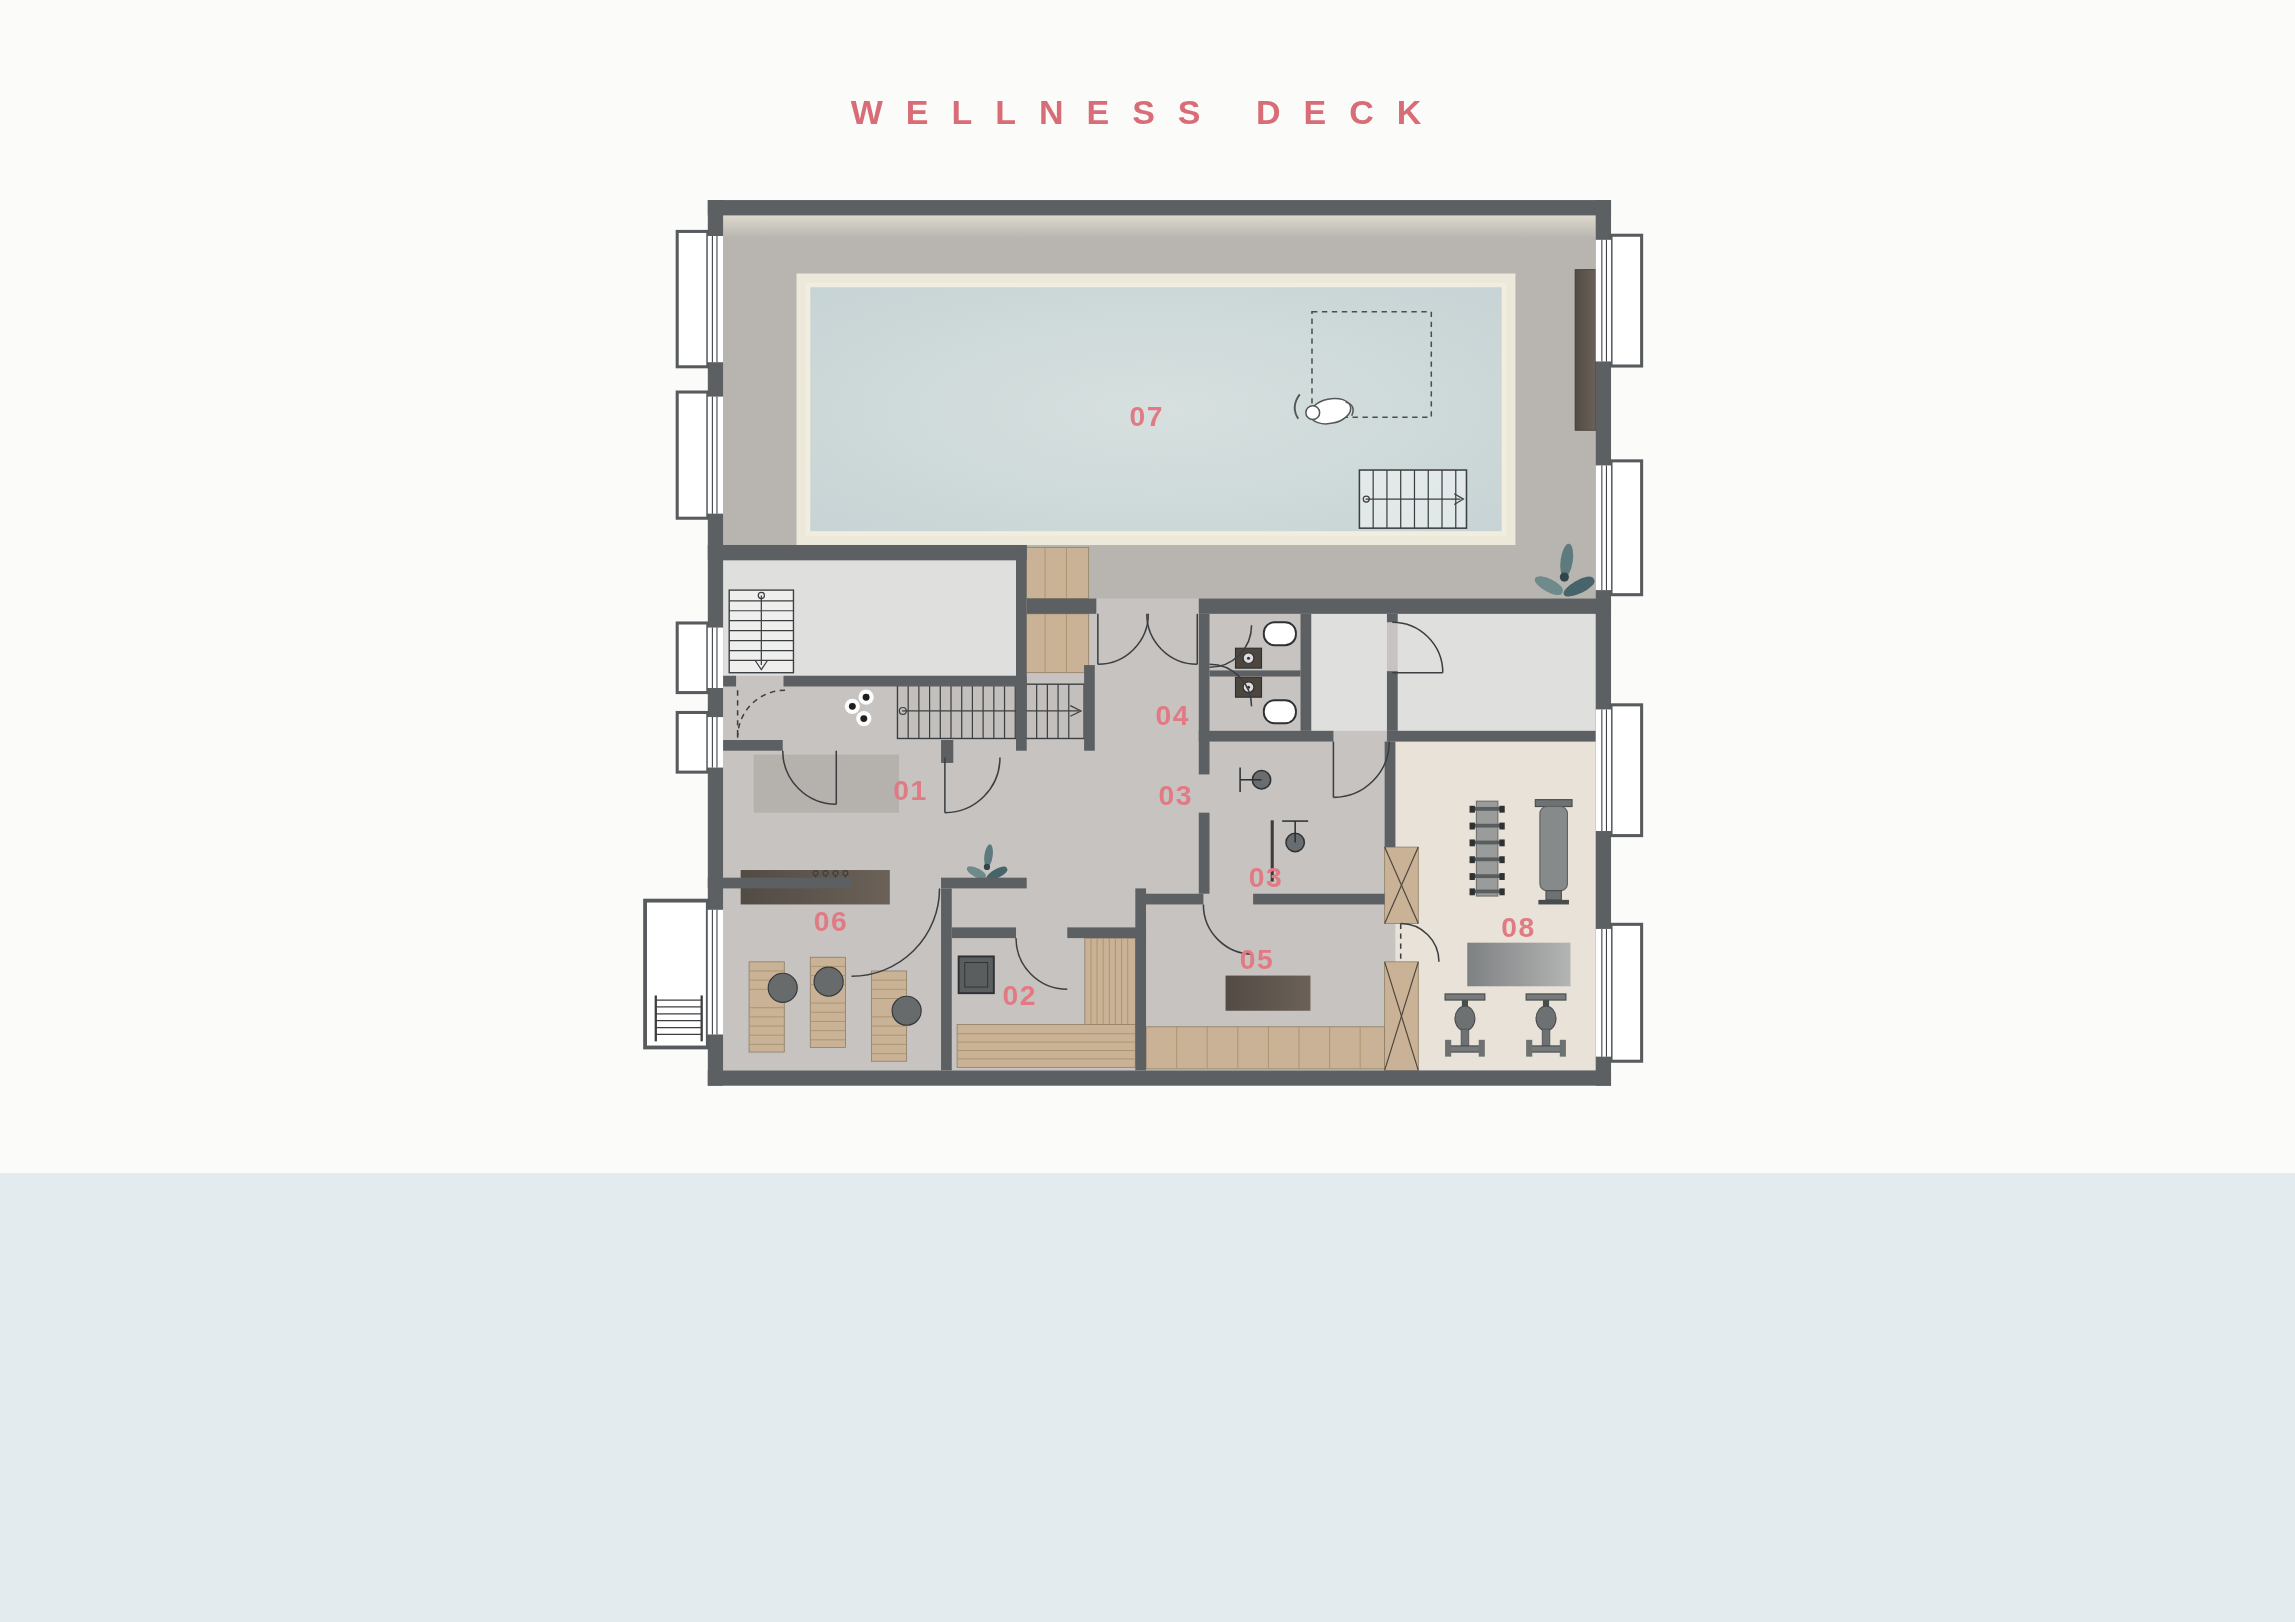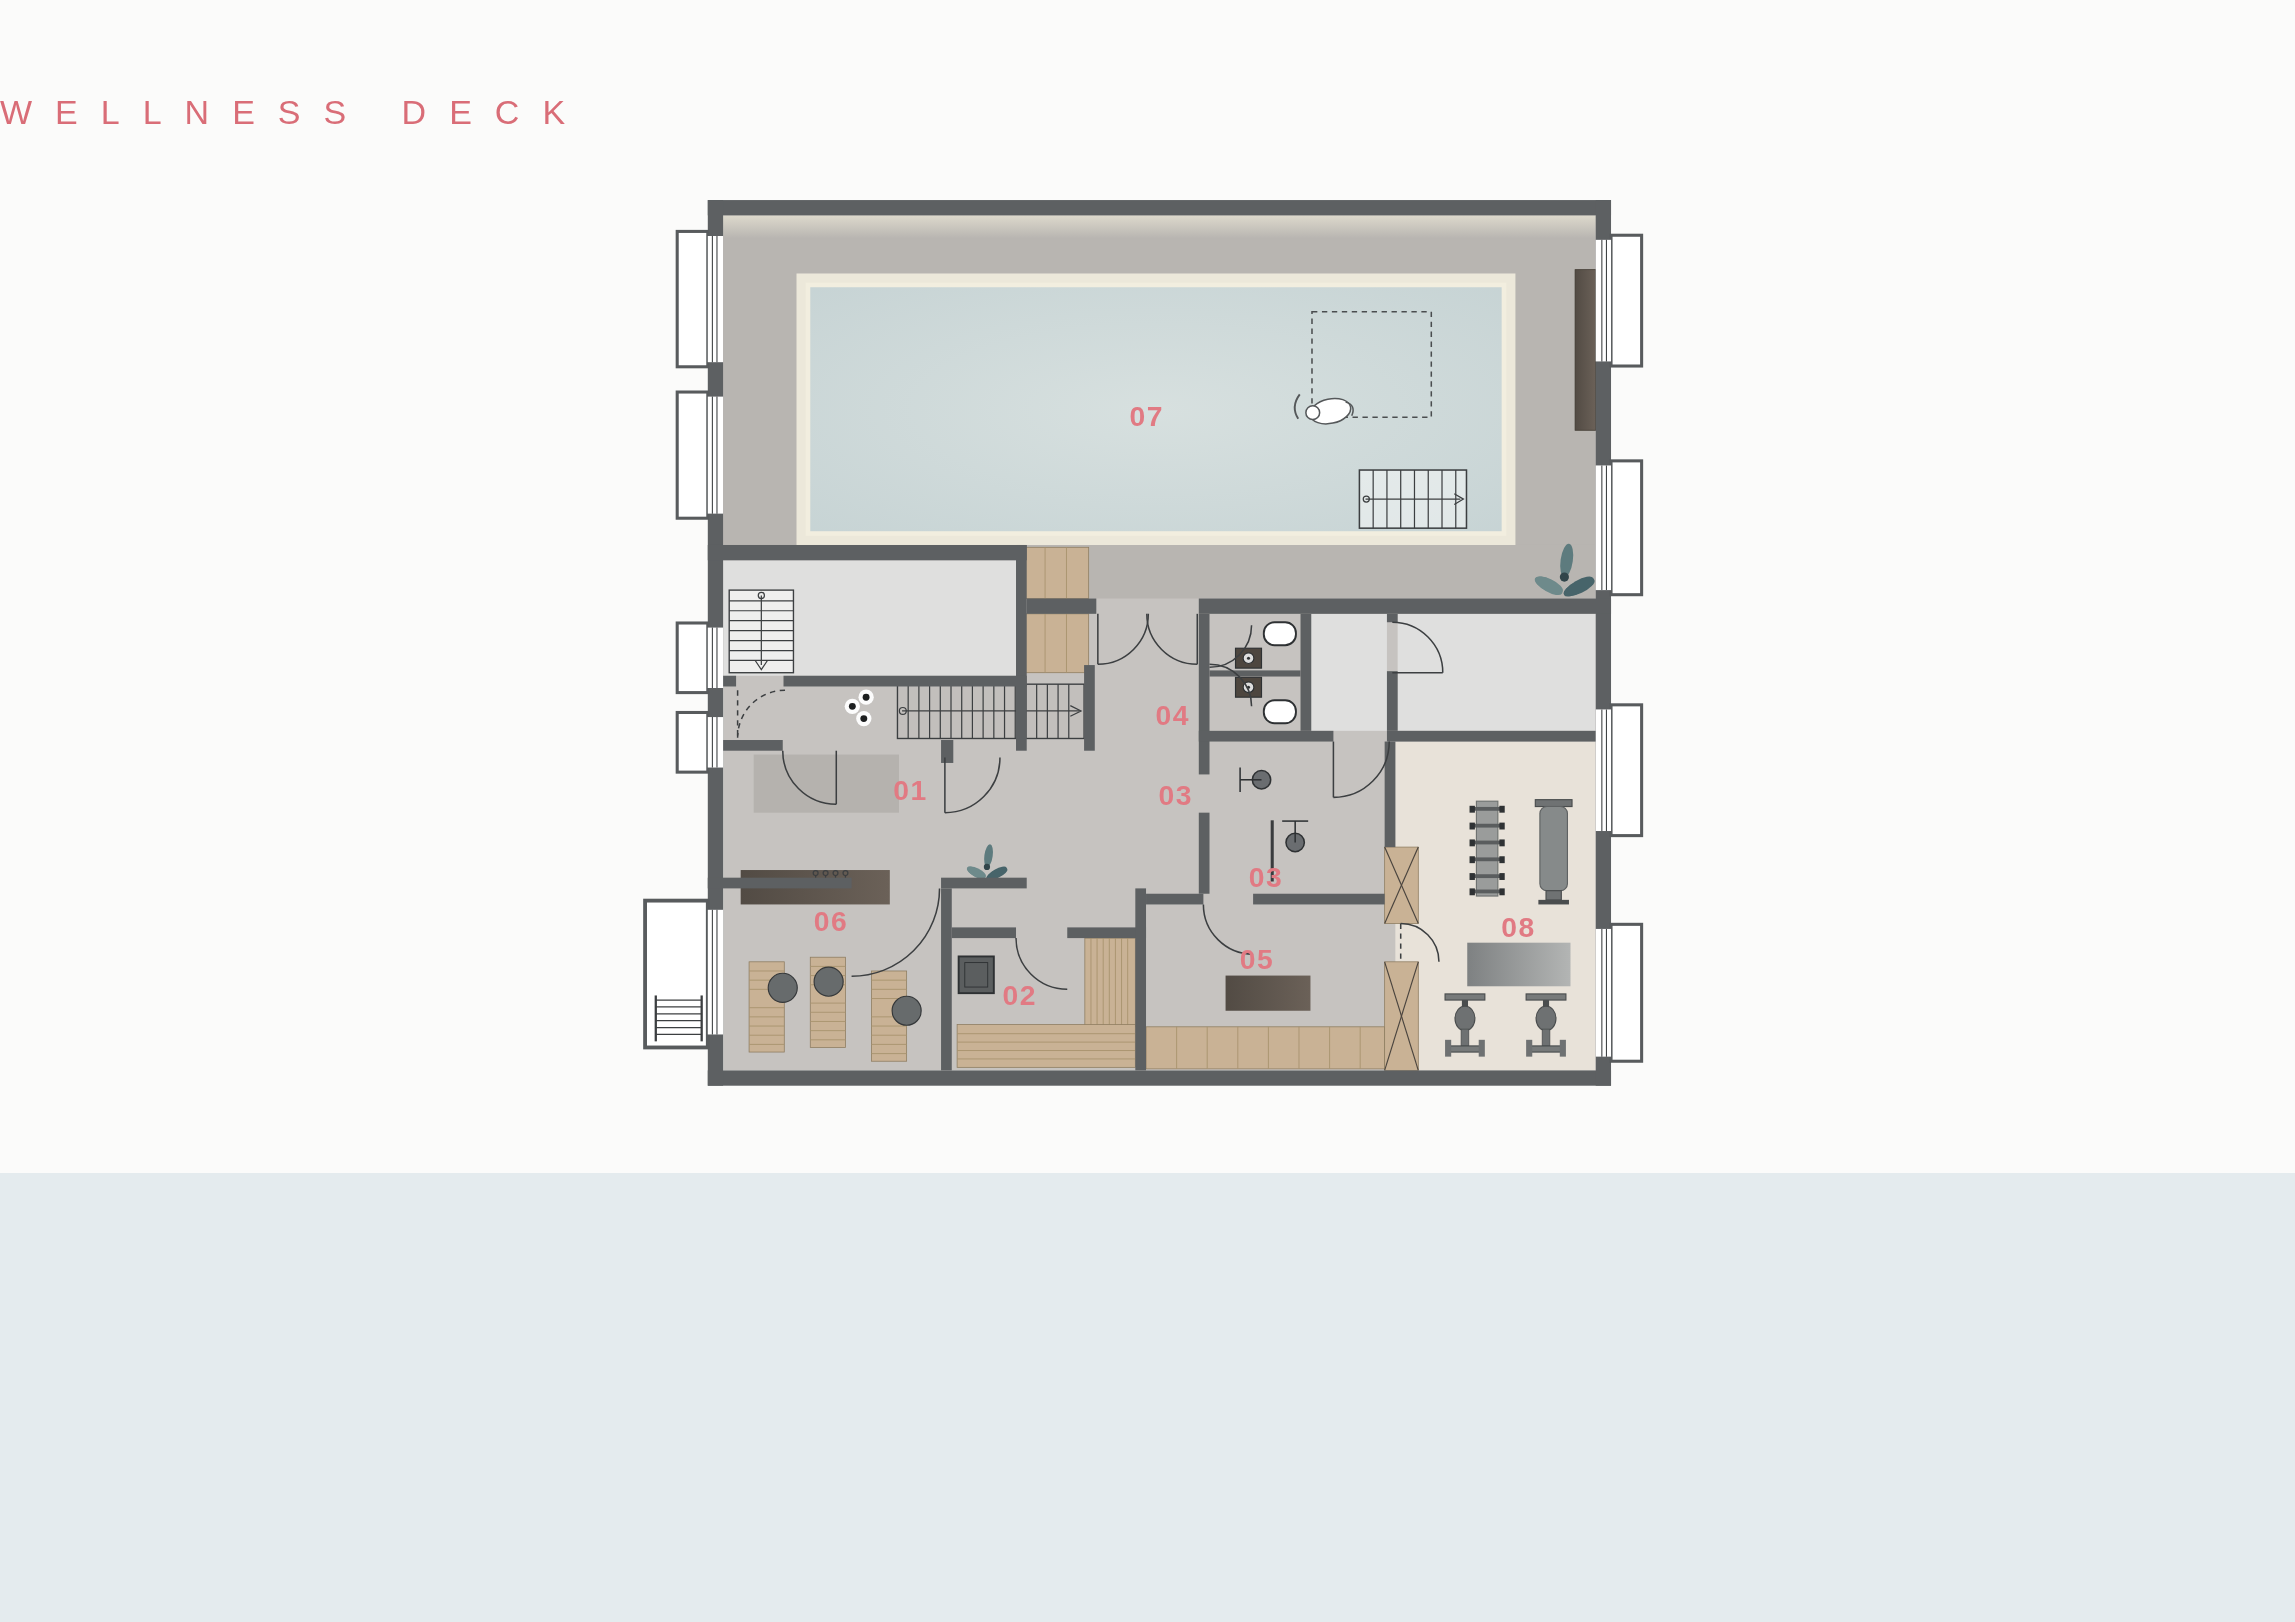--- a/index.html
+++ b/index.html
@@ -3,21 +3,22 @@
 <meta charset="utf-8">
 <style>
   html,body{margin:0;padding:0;}
   body{
     width:2295px;height:1623px;position:relative;overflow:hidden;
     background:#fbfbfa;
     font-family:"Liberation Sans", sans-serif;
   }
   .page-title{
     position:absolute;left:0;right:0;top:93px;
-    font-size:34px;font-weight:normal;
+    text-align:center;
+    font-size:34px;font-weight:bold;
     letter-spacing:23px;
     color:#d96d77;
   }
   .plan-wrap{
     position:absolute;left:637px;top:197px;width:1041px;height:891px;
   }
   .plan-svg{width:100%;height:100%;}
   .legend-band{
     position:absolute;left:0;top:1173px;width:2295px;height:450px;
     background:#e4ebee;

